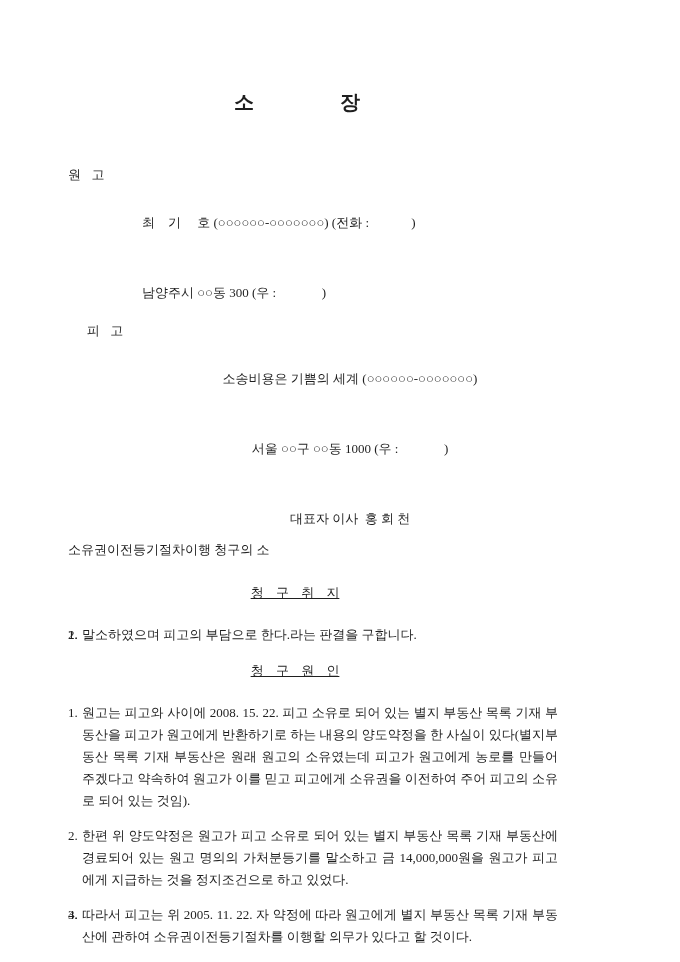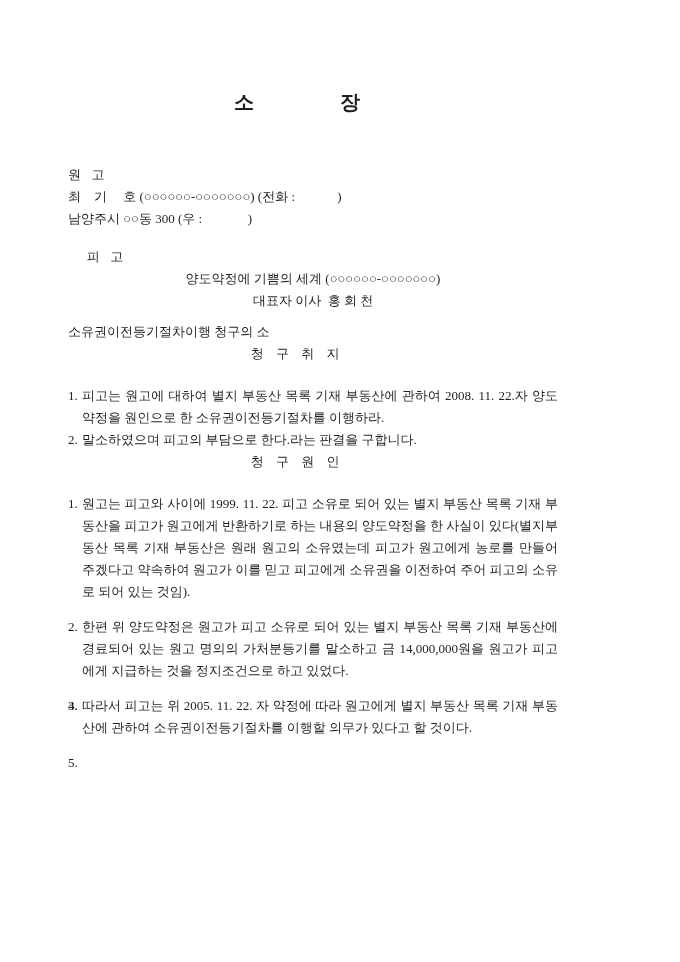--- a/index.html
+++ b/index.html
@@ -20,34 +20,35 @@
   .doc-title {
     text-align: center;
     font-weight: bold;
     font-size: 20px;
     line-height: 21px;
     letter-spacing: 2px;
     white-space: pre;
     padding-right: 30px;
     margin-bottom: 51px;
   }
-  .party { display: flex; flex-direction: column; }
+  .party { display: flex; }
   .party-plaintiff { margin-bottom: 16px; }
   .party-defendant { margin-bottom: 9px; text-align: center; }
   .party-role { width: 74px; white-space: pre; word-spacing: 2px; flex: none; }
   .party-lines { flex: 1; }
-  .party-line { white-space: pre; }
-  .case-name { }
+  .party-line { white-space: pre; margin-top: 48px; }
+  .case-name { margin-bottom: 21px; }
   .section-heading {
     text-align: center;
     padding-right: 36px;
     word-spacing: 9px;
     margin-bottom: 20px;
+    text-decoration: underline;
   }
-  .grounds-section { }
+  .grounds-section { margin-top: 14px; }
   .item {
     position: relative;
     padding-left: 14px;
     text-align: justify;
   }
   .grounds-section .item { margin-bottom: 13px; }
   .item-no { position: absolute; left: 0; top: 0; }
 </style>
 </head>
 <body>
@@ -60,44 +61,44 @@
     <div class="party-role">원  고</div>
     <div class="party-lines">
       <div class="party-line">최    기     호 (○○○○○○-○○○○○○○) (전화 :             )</div>
       <div class="party-line">남양주시 ○○동 300 (우 :              )</div>
     </div>
   </div>
 
   <div class="party party-defendant">
     <div class="party-role">피  고</div>
     <div class="party-lines">
-      <div class="party-line">양도약정에 기쁨의 세계 (○○○○○○-○○○○○○○)</div>
+      <div class="party-line">소송비용은 기쁨의 세계 (○○○○○○-○○○○○○○)</div>
+      <div class="party-line">서울 ○○구 ○○동 1000 (우 :              )</div>
       <div class="party-line">대표자 이사  홍 회 천</div>
     </div>
   </div>
 
   <div class="case-name">소유권이전등기절차이행 청구의 소</div>
 
   <div class="claims-section">
     <div class="section-heading">청 구 취 지</div>
     <div class="item">
       <span class="item-no">1.</span>
-      <span>피고는 원고에 대하여 별지 부동산 목록 기재 부동산에 관하여 2008. 11. 22.자 양도약정을 원인으로 한 소유권이전등기절차를 이행하라.</span>
     </div>
     <div class="item">
       <span class="item-no">2.</span>
       <span>말소하였으며 피고의 부담으로 한다.라는 판결을 구합니다.</span>
     </div>
   </div>
 
   <div class="grounds-section">
     <div class="section-heading">청 구 원 인</div>
     <div class="item">
       <span class="item-no">1.</span>
-      <span>원고는 피고와 사이에 1999. 11. 22. 피고 소유로 되어 있는 별지 부동산 목록 기재 부동산을 피고가 원고에게 반환하기로 하는 내용의 양도약정을 한 사실이 있다(별지부동산 목록 기재 부동산은 원래 원고의 소유였는데 피고가 원고에게 농로를 만들어 주겠다고 약속하여 원고가 이를 믿고 피고에게 소유권을 이전하여 주어 피고의 소유로 되어 있는 것임).</span>
+      <span>원고는 피고와 사이에 2008. 15. 22. 피고 소유로 되어 있는 별지 부동산 목록 기재 부동산을 피고가 원고에게 반환하기로 하는 내용의 양도약정을 한 사실이 있다(별지부동산 목록 기재 부동산은 원래 원고의 소유였는데 피고가 원고에게 농로를 만들어 주겠다고 약속하여 원고가 이를 믿고 피고에게 소유권을 이전하여 주어 피고의 소유로 되어 있는 것임).</span>
     </div>
     <div class="item">
       <span class="item-no">2.</span>
       <span>한편 위 양도약정은 원고가 피고 소유로 되어 있는 별지 부동산 목록 기재 부동산에 경료되어 있는 원고 명의의 가처분등기를 말소하고 금 14,000,000원을 원고가 피고에게 지급하는 것을 정지조건으로 하고 있었다.</span>
     </div>
     <div class="item">
       <span class="item-no">3.</span>
     </div>
     <div class="item">
       <span class="item-no">4.</span>

